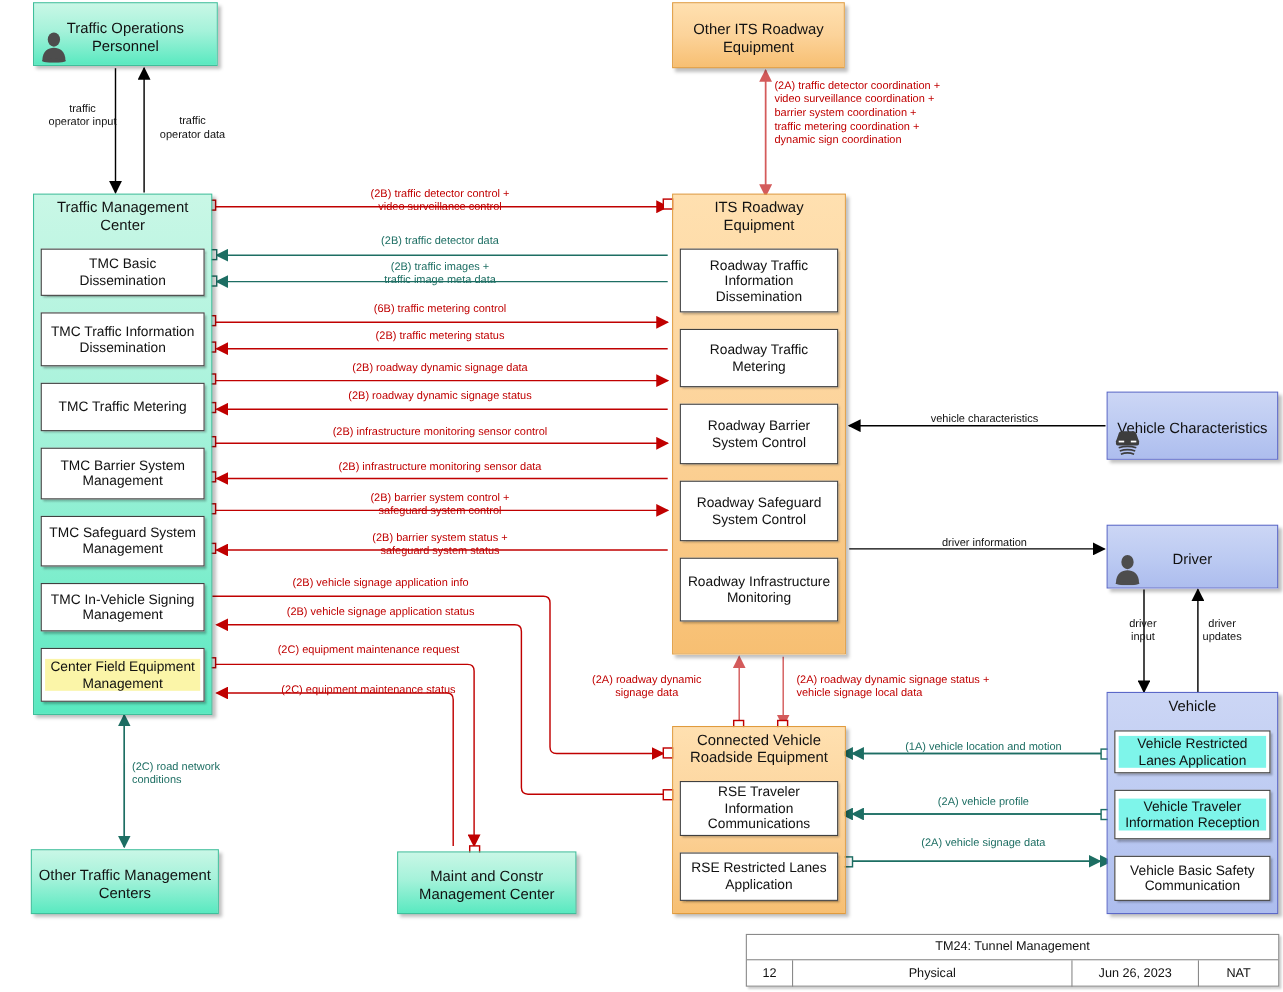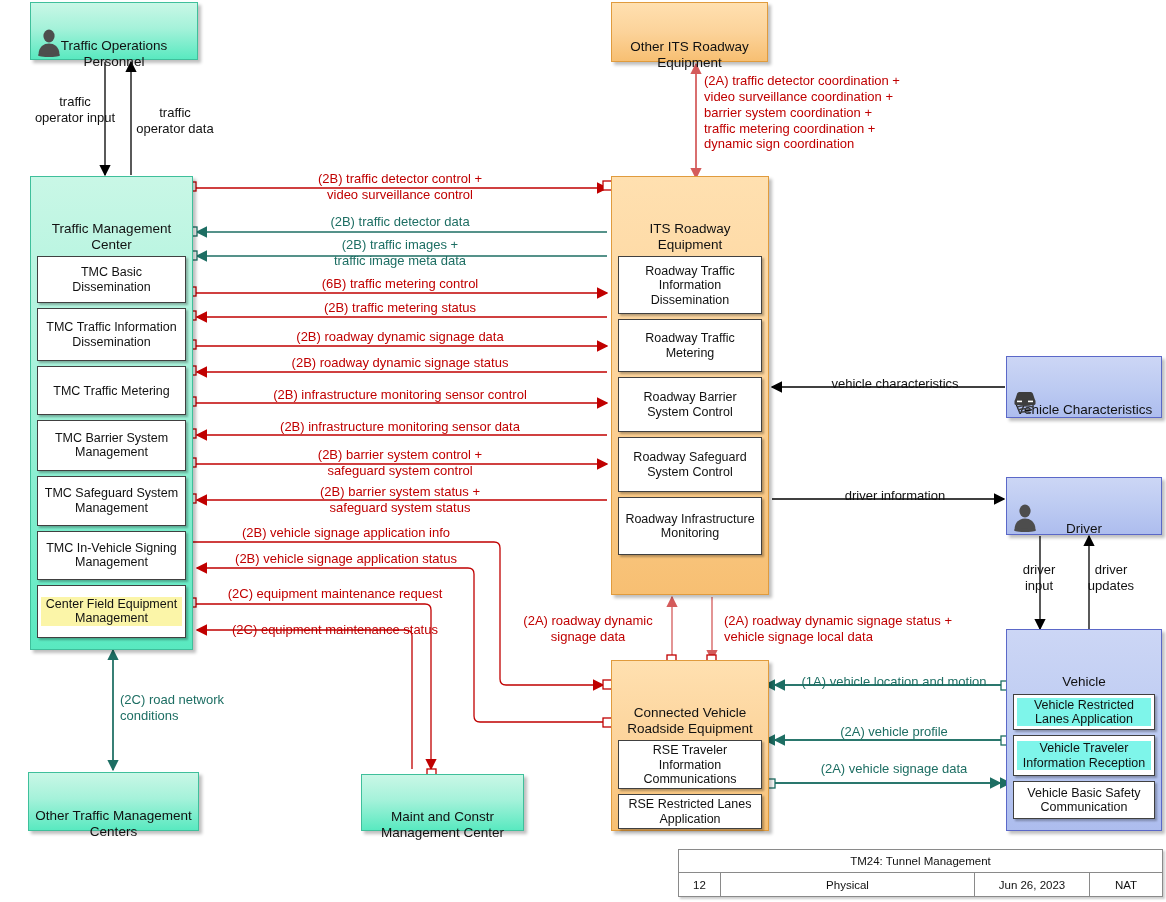--- a/index.html
+++ b/index.html
@@ -20,40 +20,40 @@
     border:1px solid #666;
     box-shadow:3px 3px 3px rgba(0,0,0,.25);
     text-align:center;
     color:#111;
     font-size:13.5px;
     line-height:1.16;
     display:flex;
     flex-direction:column;
     align-items:center;
   }
-  .node .ttl { width:100%; padding-top:5px;margin-top:40px; }
+  .node .ttl { width:100%; padding-top:5px; }
 
   
   .teal {
     background:linear-gradient(180deg,#c9f7e6 0%,#a5f2da 45%,#59e9c0 100%);
     border:1px solid #3fbf9b;
   }
   
   .orange {
     background:linear-gradient(180deg,#ffe0b0 0%,#fcd39a 50%,#f7bf72 100%);
     border:1px solid #e09b3d;
   }
   
   .blue {
     background:linear-gradient(180deg,#ccd6f5 0%,#bdcbf2 50%,#adbdee 100%);
     border:1px solid #5b68c8;
   }
 
   
-  .container { padding:0 6px 6px 6px; }
+  .container { padding:0 6px 6px 6px;gap:10px; }
   .container .ttl { font-size:13.5px; padding:4px 2px 4px 2px; }
 
   .sub {
     background:#ffffff;
     border:1px solid #404040;
     box-shadow:2px 2px 2px rgba(0,0,0,.28);
     width:100%;
     display:flex; align-items:center; justify-content:center;
     text-align:center;
     font-size:12.5px;
@@ -66,21 +66,21 @@
   .sub.hl-cyan span { background:#7ef5ea; }
 
   
   .icon-person, .icon-vehicle {
     position:absolute; left:5px; bottom:2px; width:26px; height:30px;
   }
 
   
   .lbl {
     position:absolute;
-    font-size:13px;
+    font-size:10px;
     line-height:1.22;
     color:#111;
     white-space:nowrap;
     text-align:center;
   }
   .lbl.red { color:#c00000; }
   .lbl.green { color:#1d6e63; }
   .lbl.left { text-align:left; }
 
   

